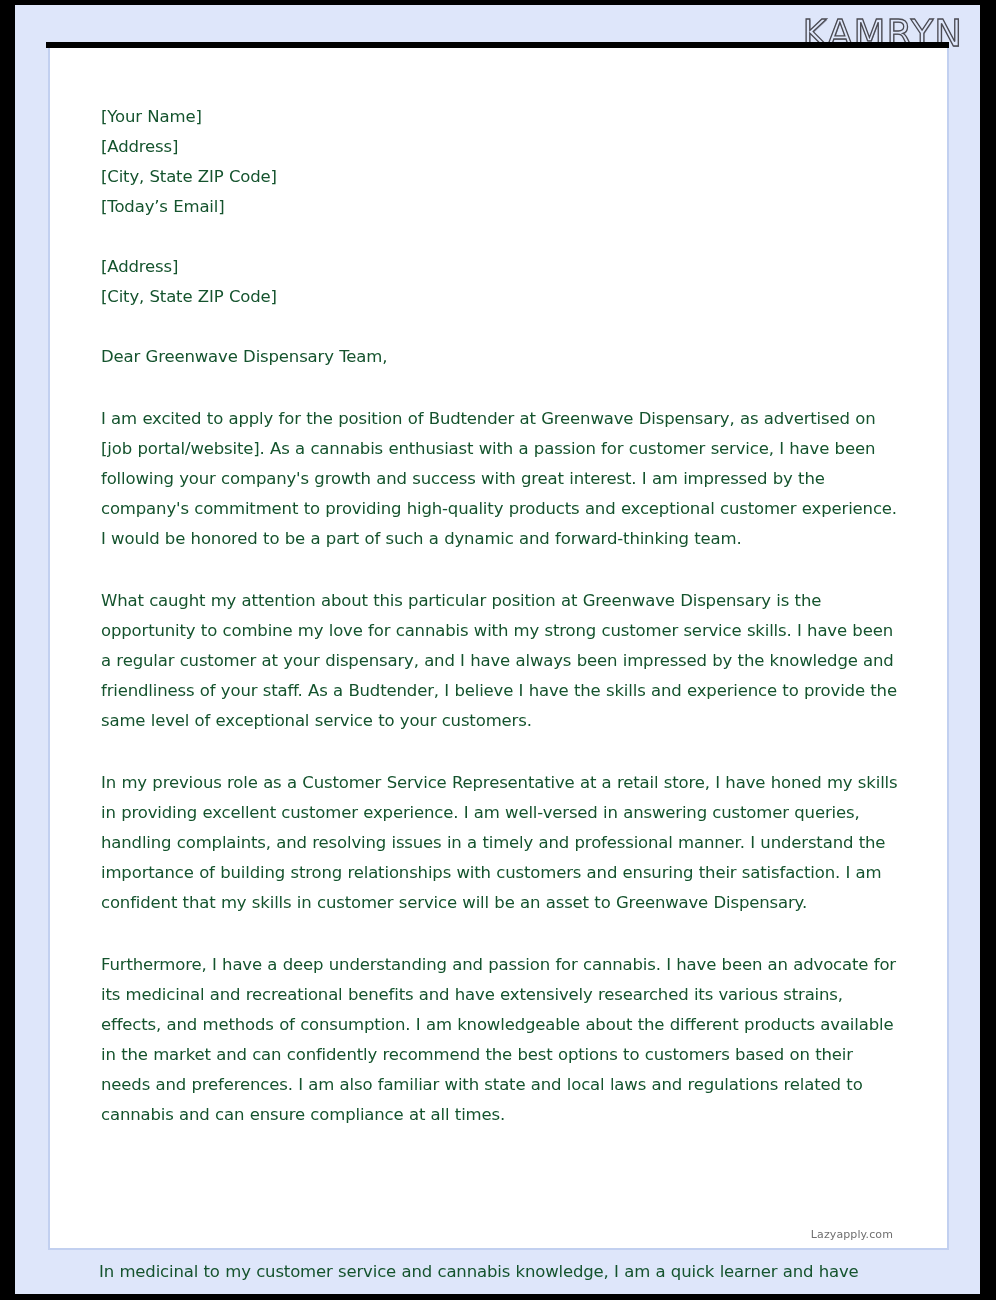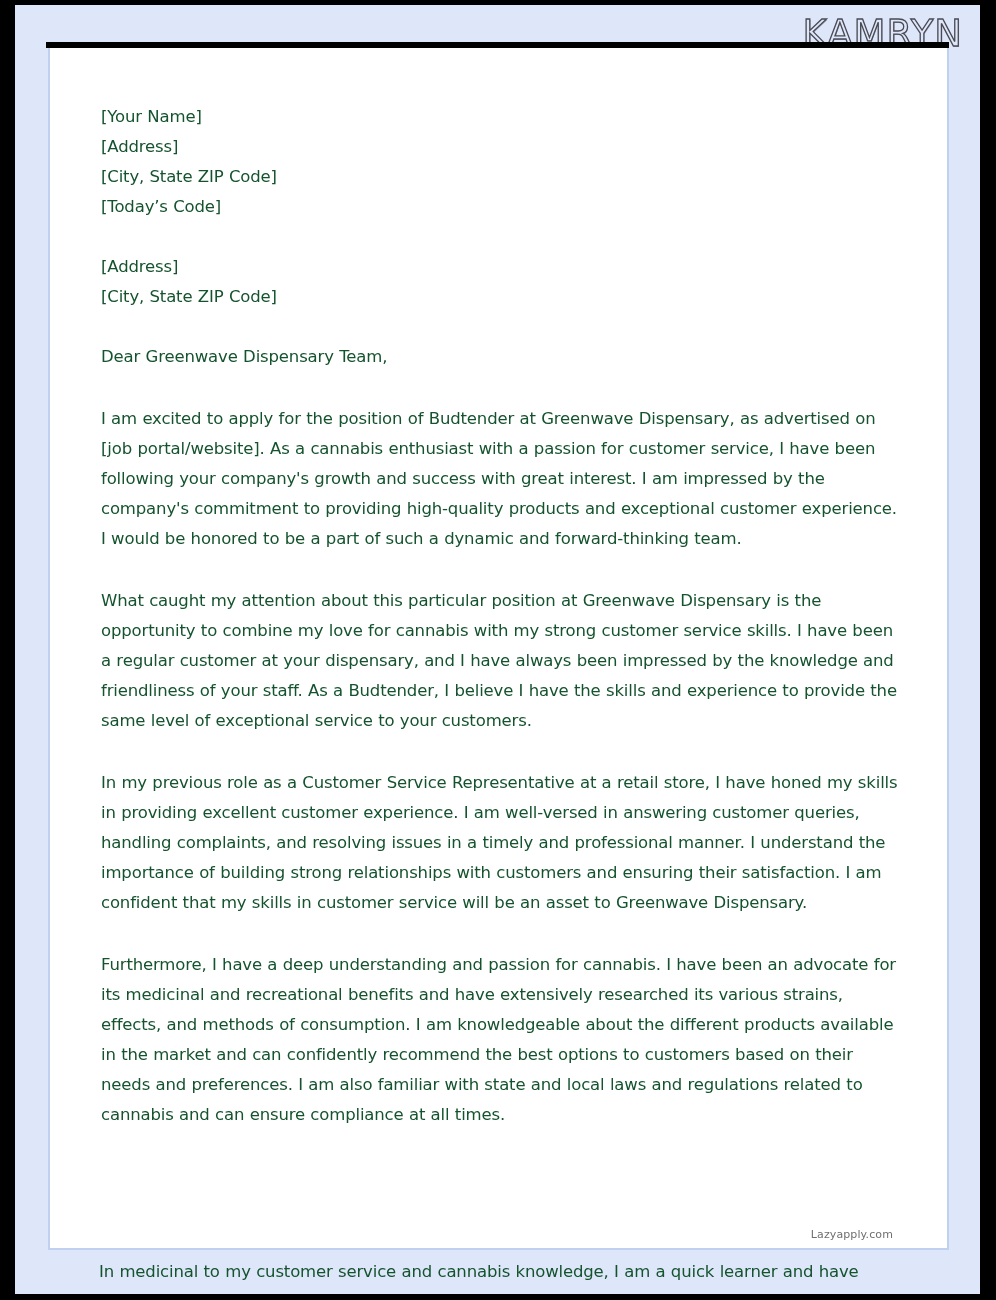--- a/index.html
+++ b/index.html
@@ -162,21 +162,21 @@
 
     <div id="page-top-rule"></div>
 
     <div id="page">
       <div id="page-body">
 
         <div class="block">
           <div class="addr-line">[Your Name]</div>
           <div class="addr-line">[Address]</div>
           <div class="addr-line">[City, State ZIP Code]</div>
-          <div class="addr-line">[Today’s Code]</div>
+          <div class="addr-line">[Today’s Email]</div>
         </div>
 
         <div class="block">
           <div class="addr-line">[Address]</div>
           <div class="addr-line">[City, State ZIP Code]</div>
         </div>
 
         <div class="salutation block">Dear Greenwave Dispensary Team,</div>
 
         <p class="para block">I am excited to apply for the position of Budtender at Greenwave Dispensary, as advertised on [job portal/website]. As a cannabis enthusiast with a passion for customer service, I have been following your company's growth and success with great interest. I am impressed by the company's commitment to providing high-quality products and exceptional customer experience. I would be honored to be a part of such a dynamic and forward-thinking team.</p>

